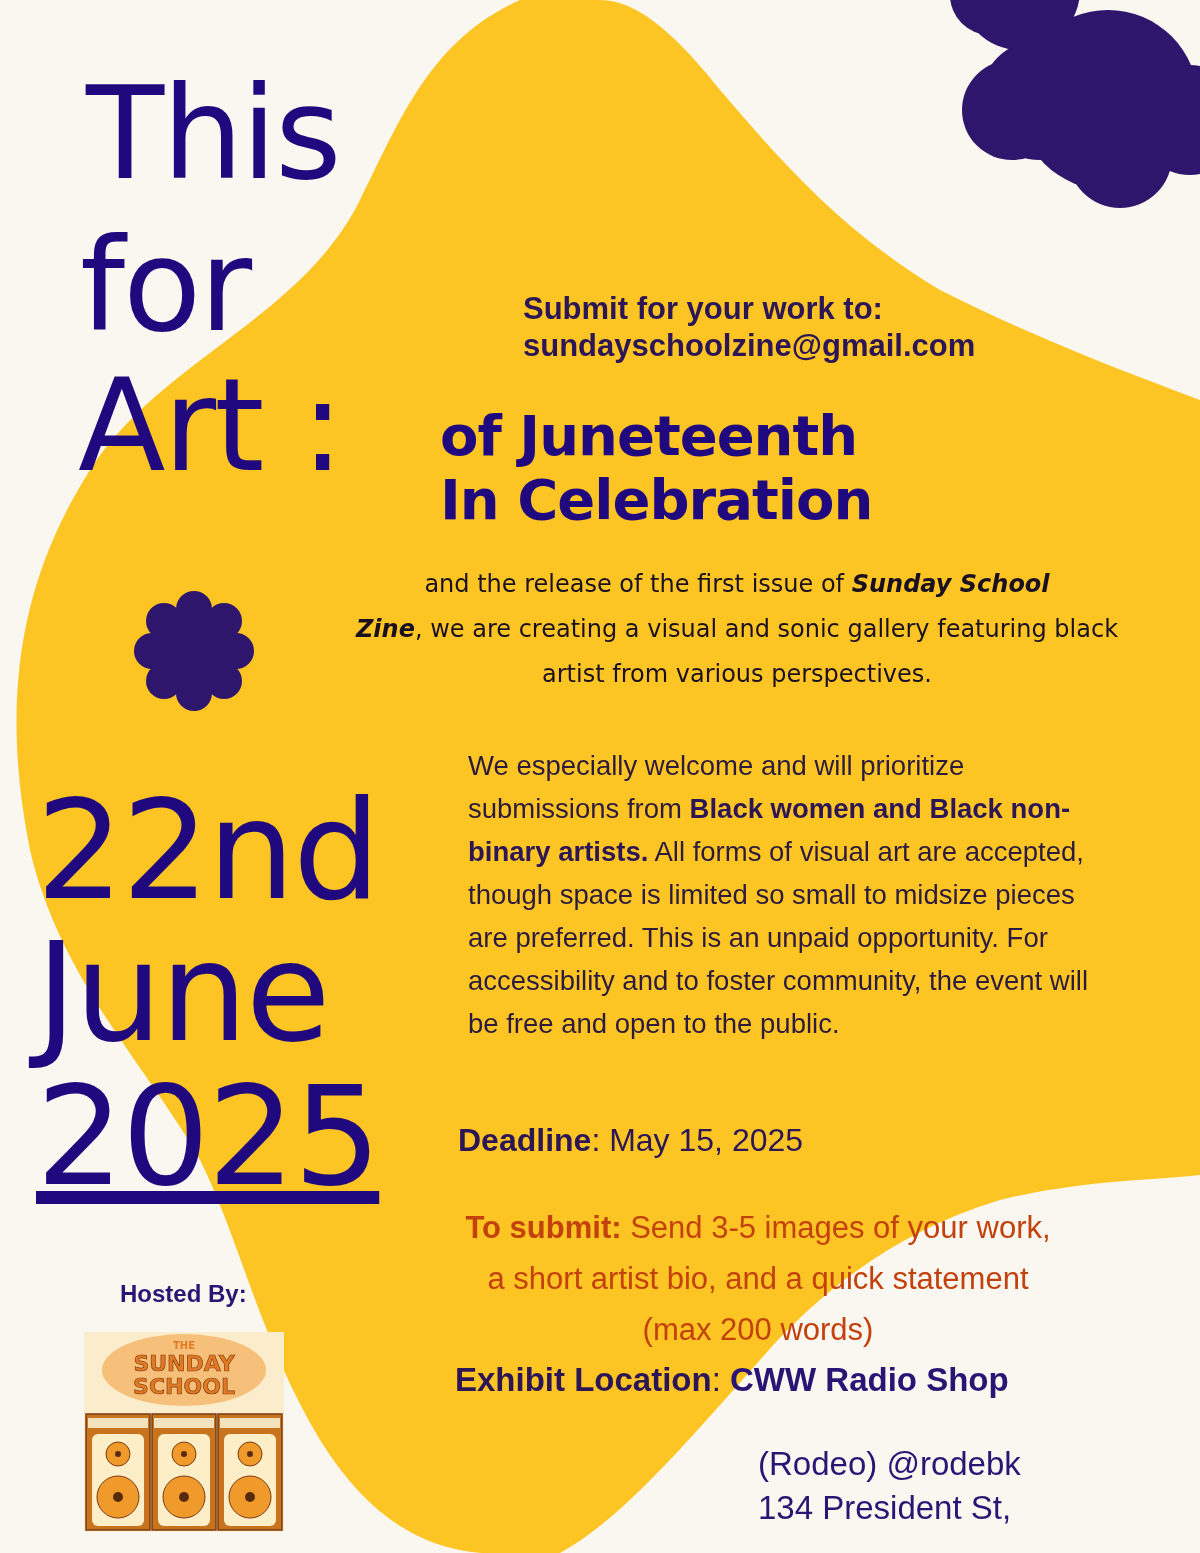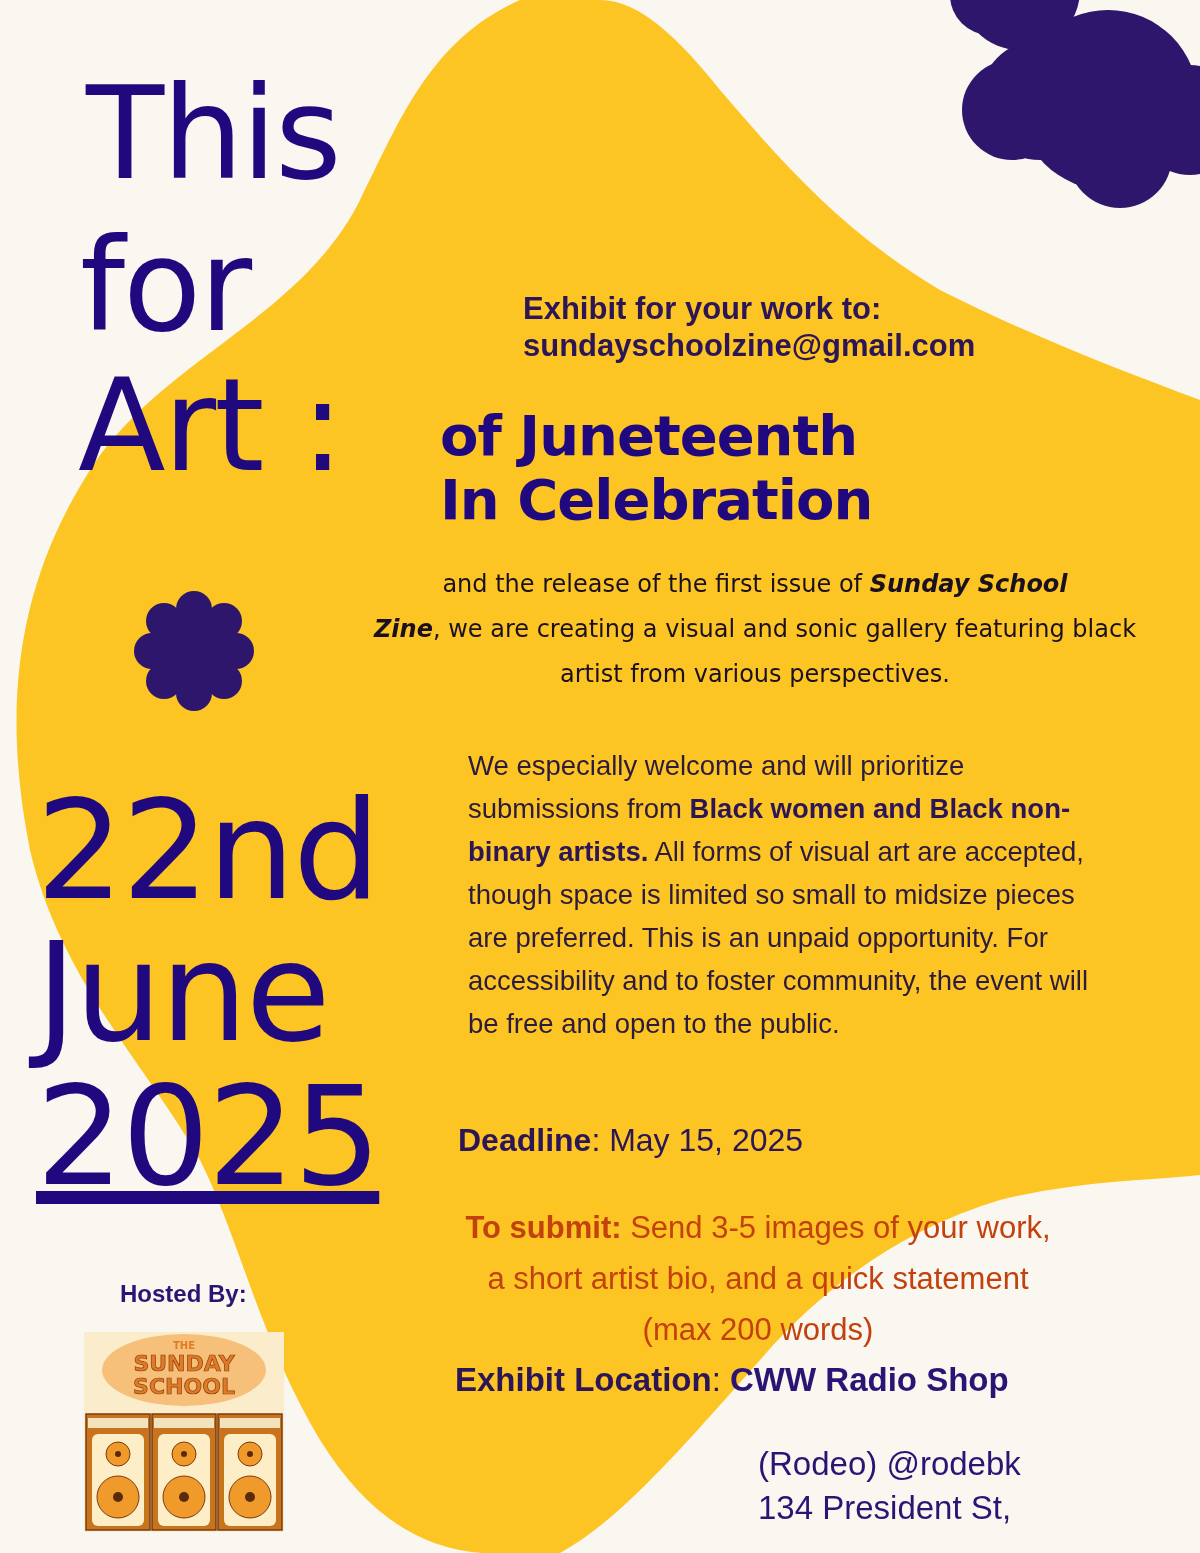--- a/index.html
+++ b/index.html
@@ -9,21 +9,21 @@
   .big{color:#20087e;font-family:"DejaVu Sans",sans-serif;font-weight:400;line-height:1;letter-spacing:-2px;}
   .call{left:86px;top:70px;font-size:128px;}
   .for{left:80px;top:222px;font-size:128px;}
   .art{left:78px;top:362px;font-size:128px;}
   .d22{left:36px;top:782px;font-size:138px;}
   .june{left:36px;top:924px;font-size:138px;}
   .y2025{left:36px;top:1068px;font-size:138px;text-decoration:underline;}
   .submit-label{left:523px;top:290px;font-size:31px;font-weight:700;color:#2c1656;line-height:38px;}
   .email{left:523px;top:327px;font-size:31px;font-weight:700;color:#2c1656;line-height:38px;}
   .celebr{left:440px;top:404px;font-family:"DejaVu Sans",sans-serif;font-weight:700;font-size:56px;color:#20087e;line-height:64px;letter-spacing:-1px;}
-  .intro{left:370px;top:562px;width:770px;text-align:center;font-family:"DejaVu Sans",sans-serif;font-size:24px;color:#1a1020;line-height:45px;}
+  .intro{left:352px;top:562px;width:770px;text-align:center;font-family:"DejaVu Sans",sans-serif;font-size:24px;color:#1a1020;line-height:45px;}
   .intro b{font-style:italic;}
   .para{left:468px;top:744px;width:630px;font-size:27.5px;color:#2c1b3c;line-height:43px;}
   .para b{color:#2c1656;}
   .deadline{left:458px;top:1122px;font-size:32px;color:#2c1656;}
   .tosubmit{left:458px;top:1202px;width:600px;font-size:31px;color:#c2410c;line-height:51px;text-align:center;}
   .loc{left:455px;top:1361px;font-size:33px;color:#2c1656;}
   .loc .shop{color:#2a1575;font-weight:700;}
   .addr{left:758px;top:1402px;font-size:33px;color:#2a1575;line-height:44px;margin-top:40px;}
   .hosted{left:120px;top:1280px;font-size:24px;font-weight:700;color:#2a1575;}
   .logo{left:84px;top:1332px;width:200px;height:200px;}
@@ -56,21 +56,21 @@
 </svg>
 
 <div class="abs big call">This</div>
 <div class="abs big for">for</div>
 <div class="abs big art">Art :</div>
 
 <div class="abs big d22">22nd</div>
 <div class="abs big june">June</div>
 <div class="abs big y2025">2025</div>
 
-<div class="abs submit-label">Exhibit for your work to:</div>
+<div class="abs submit-label">Submit for your work to:</div>
 <div class="abs email">sundayschoolzine@gmail.com</div>
 
 <div class="abs celebr">
   <div>of Juneteenth</div>
   <div>In Celebration</div>
 </div>
 
 <div class="abs intro"><span>and the release of the first issue of </span><b>Sunday School</b><br><b>Zine</b><span>, we are creating a visual and sonic gallery featuring black artist from various perspectives.</span></div>
 
 <div class="abs para"><span>We especially welcome and will prioritize submissions from </span><b>Black women and Black non-binary artists.</b><span> All forms of visual art are accepted, though space is limited so small to midsize pieces are preferred. This is an unpaid opportunity.  For accessibility and to foster community, the event will be free and open to the public.</span></div>

